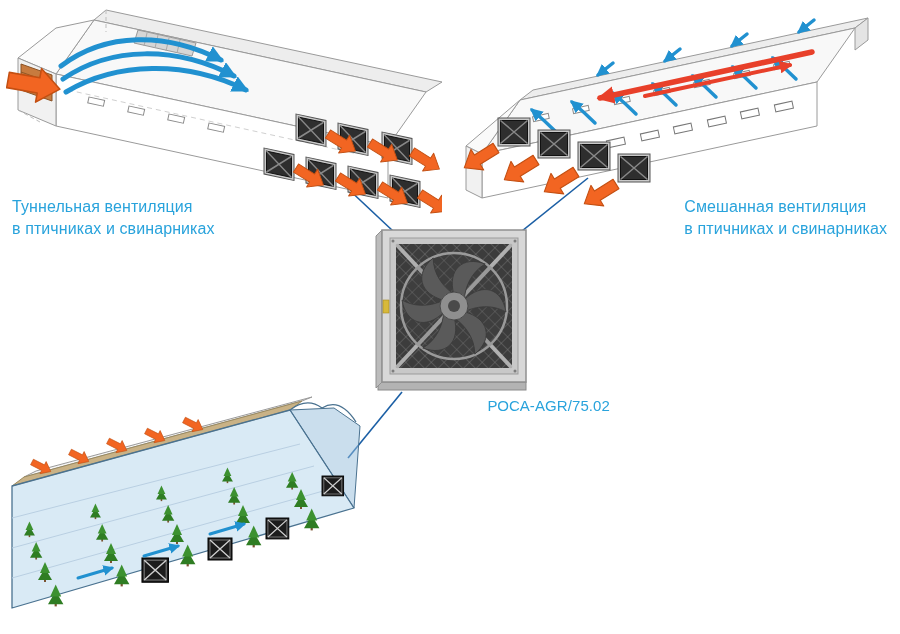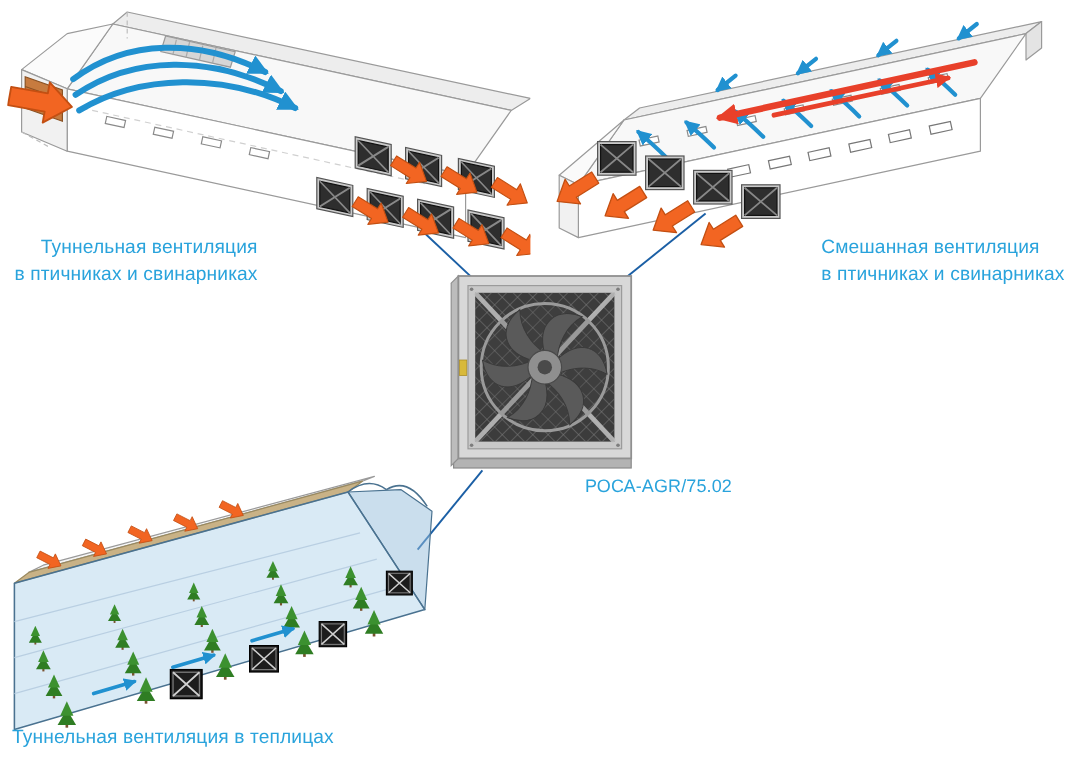--- a/index.html
+++ b/index.html
@@ -4,21 +4,21 @@
 <style>
   html,body{margin:0;padding:0;background:#ffffff;}
   .canvas{
     position:relative;width:900px;height:634px;background:#ffffff;overflow:hidden;
     font-family:"Liberation Sans",sans-serif;
   }
   .canvas svg{position:absolute;}
   .caption{
     position:absolute;color:#29a3dc;font-size:16px;line-height:1.35;letter-spacing:.1px;
   }
-  .caption-tl{left:12px;top:196px;text-align:right;}
+  .caption-tl{left:12px;top:196px;text-align:left;}
   .caption-tr{right:13px;top:196px;}
   .caption-gh{left:10px;top:604px;}
   .caption-product{left:430px;top:396px;width:180px;text-align:right;font-size:15px;}
 </style>
 </head>
 <body>
 
 <div class="canvas">
 
   <svg style="left:0;top:0" width="900" height="634" viewBox="0 0 900 634">
@@ -318,15 +318,14 @@
     <div>в птичниках и свинарниках</div>
   </div>
 
   <div class="caption caption-tr">
     <div>Смешанная вентиляция</div>
     <div>в птичниках и свинарниках</div>
   </div>
 
   <div class="caption caption-product">РОСА-AGR/75.02</div>
 
-  <div class="caption caption-gh">Туннельная вентиляция в теплицах</div>
 
 </div>
 
 </body></html>

